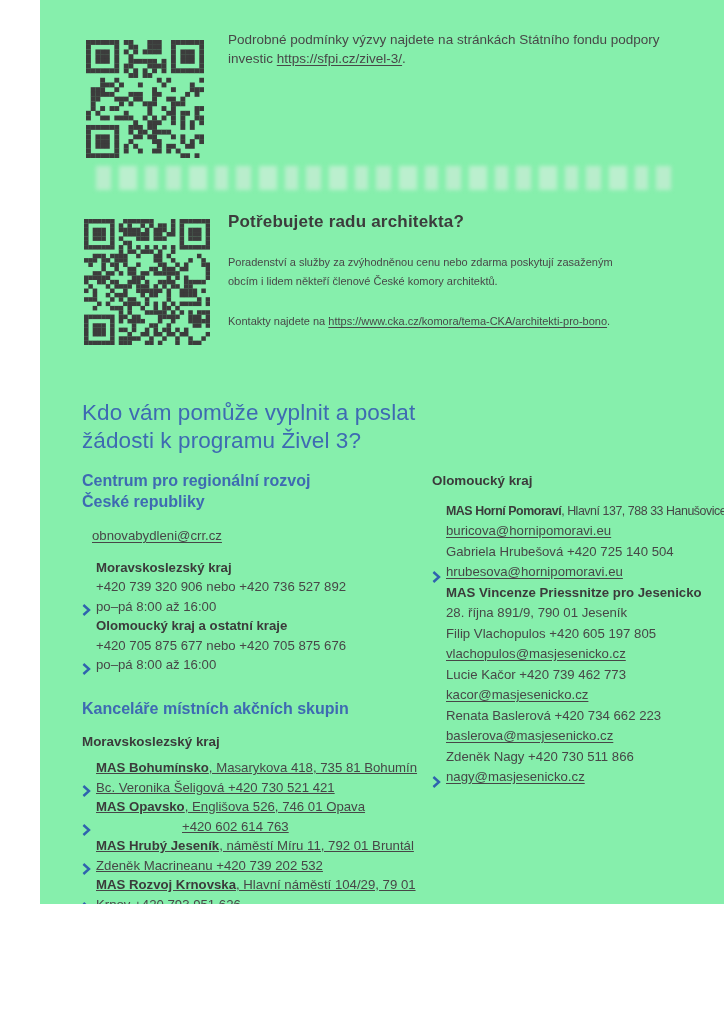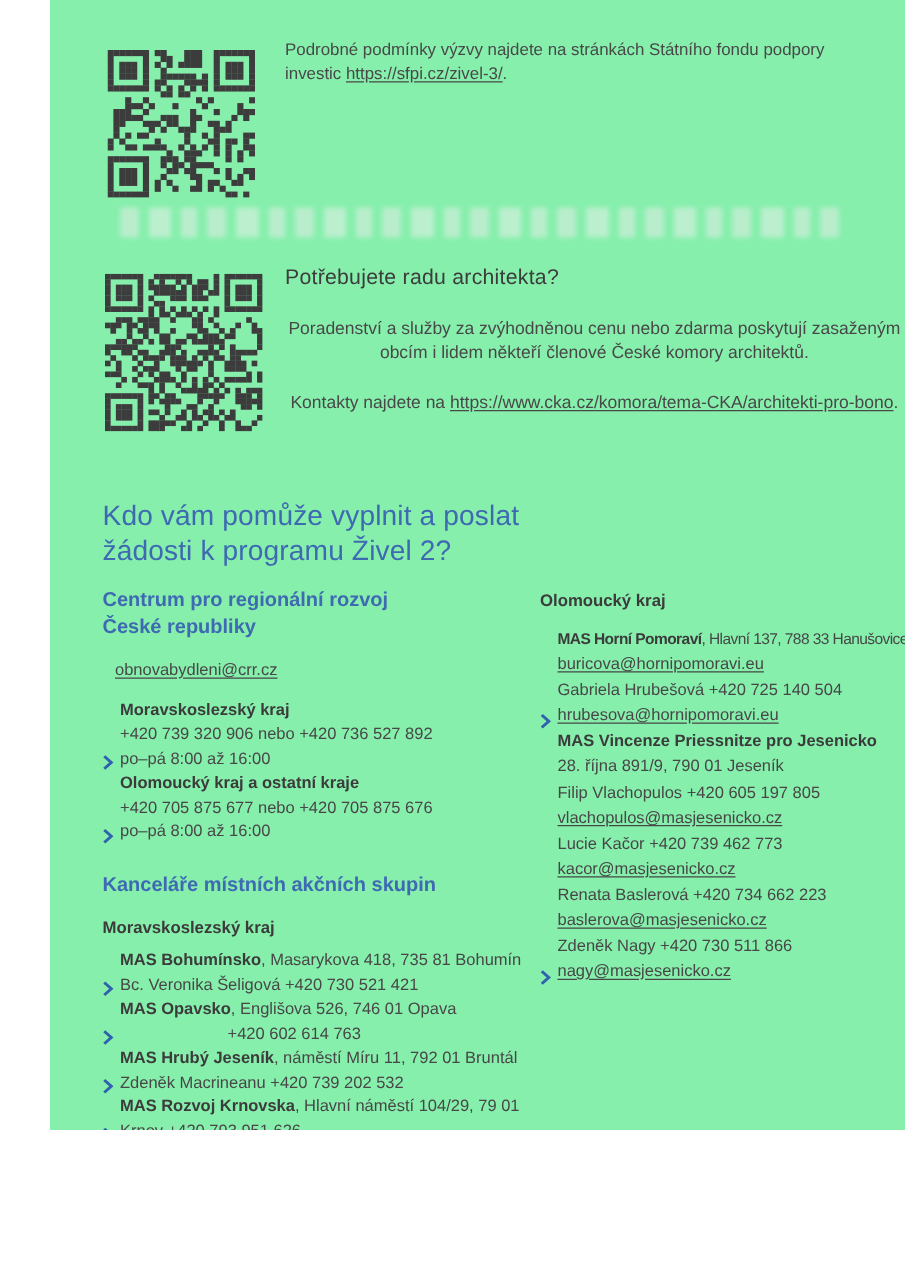--- a/index.html
+++ b/index.html
@@ -15,36 +15,36 @@
   .note{position:absolute;left:188px;top:30px;width:480px;margin:0;
     font-size:13.5px;line-height:19px;color:#484848;}
   
   .ghost{position:absolute;left:56px;top:166px;width:578px;height:24px;
     filter:blur(2px);opacity:.5;
     background:repeating-linear-gradient(90deg,#ececec 0 15px,transparent 15px 23px,
       #f0f0f0 23px 41px,transparent 41px 49px,#ededed 49px 62px,transparent 62px 70px);}
   .streak{position:absolute;left:10px;top:1006px;width:702px;height:2px;background:#f3f3f3;}
   
   .architect{position:absolute;left:188px;top:212px;width:495px;}
-  .architect h2{margin:0;font-size:17px;font-weight:normal;color:#3c3c3c;letter-spacing:.2px;}
-  .architect p{margin:21px 0 0 0;font-size:14px;line-height:19px;color:#484848;text-align:center;}
+  .architect h2{margin:0;font-size:17px;font-weight:bold;color:#3c3c3c;letter-spacing:.2px;}
+  .architect p{margin:21px 0 0 0;font-size:11px;line-height:19px;color:#484848;}
   
   .main-heading{position:absolute;left:42px;top:399px;margin:0;width:460px;
     font-size:22.5px;line-height:28px;font-weight:normal;color:#3e6ab2;letter-spacing:.1px;}
   
   .col{position:absolute;top:470px;font-size:13.2px;line-height:19.5px;color:#474747;}
   .col.left{left:42px;width:345px;}
   .col.right{left:392px;top:471px;width:330px;line-height:20.5px;}
   .col h3{margin:0;font-size:16px;line-height:21px;font-weight:bold;color:#3e6ab2;}
   .col h3.kancelare{margin-top:23px;}
   .email{display:inline-block;margin:14px 0 0 10px;color:#474747;}
   .region-label{margin-top:13px;font-weight:bold;color:#3b3b3b;font-size:13.4px;}
   .col.right .region-label{margin-top:0;}
   .list{margin-top:12px;}
-  .list.mas{margin-top:7px;}
+  .list.mas{margin-top:7px;text-decoration:underline;}
   .col.right .list{margin-top:9px;}
   .bullet{display:flex;align-items:flex-end;}
   .chev{flex:0 0 14px;padding-top:4px;}
   .chev svg{display:block;}
   .bcontent{flex:1;}
   b.bname{font-weight:bold;color:#3b3b3b;}
   .u{text-decoration:underline;text-underline-offset:2px;}
   .indent{padding-left:86px;}
   
   .footer{position:absolute;left:8px;top:962px;width:695px;height:57px;
@@ -767,21 +767,21 @@
       <span>Poradenství a služby za zvýhodněnou cenu nebo zdarma poskytují zasaženým</span><br>
       <span>obcím i lidem někteří členové České komory architektů.</span>
     </p>
     <p>
       <span>Kontakty najdete na </span><a class="u">https://www.cka.cz/komora/tema-CKA/architekti-pro-bono</a><span>.</span>
     </p>
   </section>
 
   <h1 class="main-heading">
     <span>Kdo vám pomůže vyplnit a poslat</span><br>
-    <span>žádosti k programu Živel 2?</span>
+    <span>žádosti k programu Živel 3?</span>
   </h1>
 
   <section class="col left">
     <h3>
       <span>Centrum pro regionální rozvoj</span><br>
       <span>České republiky</span>
     </h3>
     <a class="email u">obnovabydleni@crr.cz</a>
 
     <div class="list">

